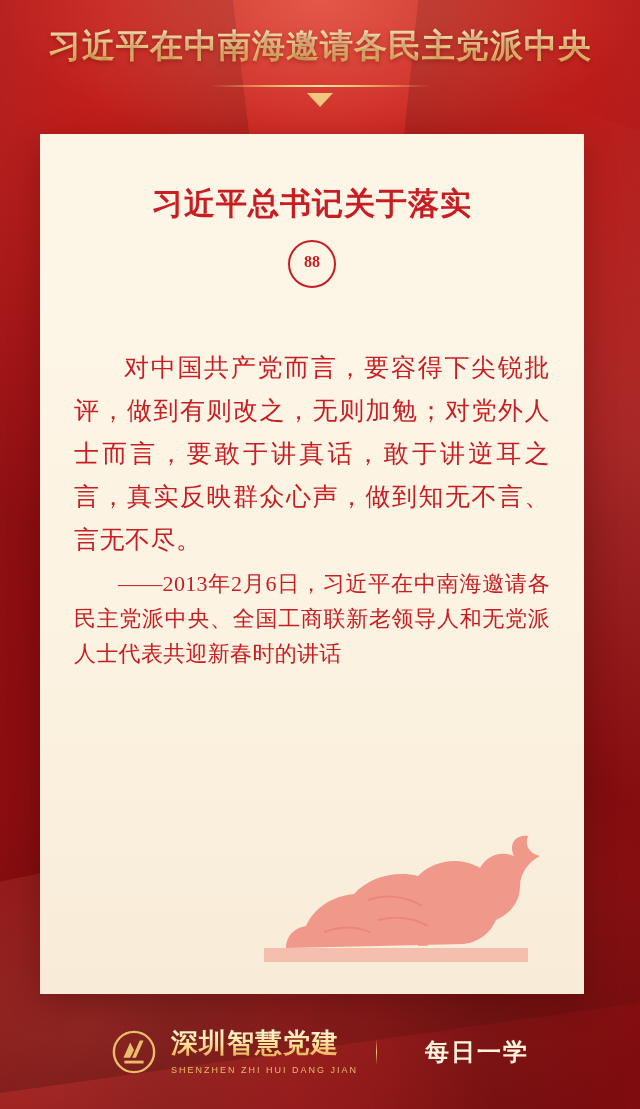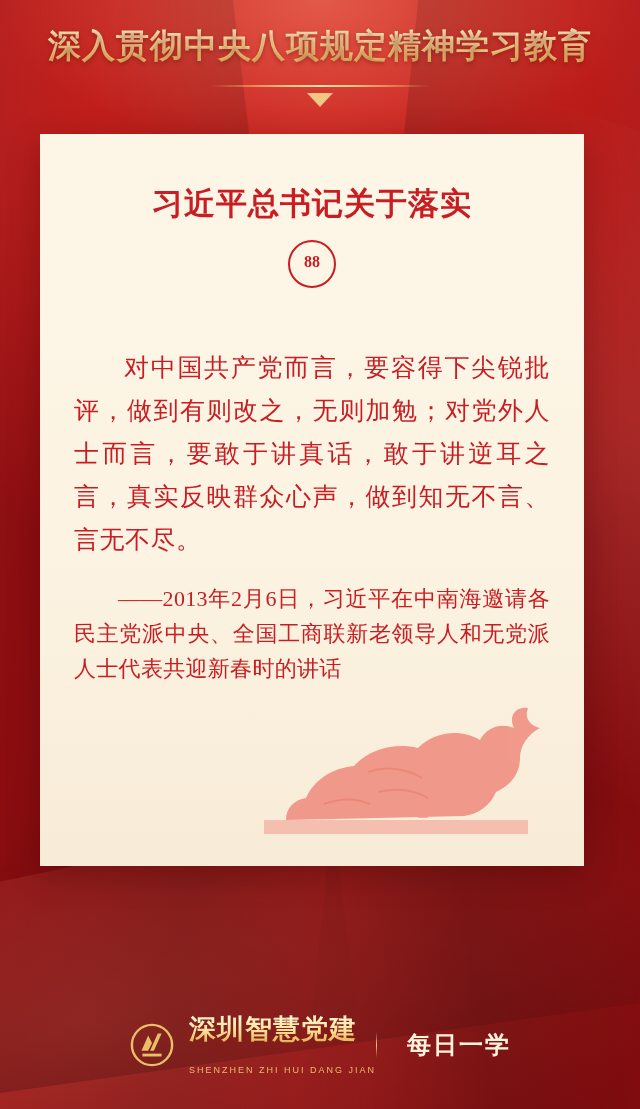--- a/index.html
+++ b/index.html
@@ -93,21 +93,21 @@
     border-right: 13px solid transparent;
     border-top: 14px solid #f2cf86;
     opacity: .95;
   }
 
   
   .card {
     position: absolute;
     left: 40px; right: 56px;
     top: 134px;
-    height: 732px;
+    height: 860px;
     background: linear-gradient(180deg, #fdf6e7 0%, #fcf3e2 55%, #f8ecd8 100%);
     box-shadow: 0 10px 30px rgba(60,0,0,0.30);
     overflow: hidden;
   }
   .card-inner {
     padding: 48px 34px 0 34px;
     position: relative;
     z-index: 2;
   }
   .title-line {
@@ -135,21 +135,21 @@
     margin-top: 58px;
     font-family: "Liberation Serif", serif;
     font-size: 25px;
     line-height: 1.72;
     color: #c81e23;
     text-align: justify;
     text-indent: 2em;
     letter-spacing: 0.5px;
   }
   .source-text {
-    margin-top: 20px;
+    margin-top: 5px;
     font-family: "Liberation Serif", serif;
     font-size: 22px;
     line-height: 1.6;
     color: #c81e23;
     text-align: justify;
     text-indent: 2em;
     letter-spacing: 0.3px;
   }
   .ox {
     position: absolute;
@@ -166,39 +166,39 @@
     position: absolute;
     left: 0; right: 0;
     bottom: 34px;
     display: flex;
     align-items: center;
     justify-content: center;
     gap: 14px;
     z-index: 5;
   }
   .footer-emblem { width: 46px; height: 46px; }
-  .footer-texts { display: flex; align-items: center; }
+  .footer-texts { display: flex; align-items: center; gap: 18px; }
   .footer-main {
     font-family: "Liberation Serif", serif;
     font-weight: bold;
     font-size: 27px;
     line-height: 1.05;
     color: #ffe7a6;
     background: linear-gradient(180deg, #fff6d4 0%, #ffe29a 55%, #e3ae4f 100%);
     -webkit-background-clip: text;
     background-clip: text;
     -webkit-text-fill-color: transparent;
     letter-spacing: 1px;
   }
   .footer-sub {
     font-family: "Liberation Sans", sans-serif;
     font-size: 9px;
     letter-spacing: 2px;
     color: #e7bd6b;
-    margin-top: 22px;
+    margin-top: 8px;
     text-align: left;
   }
   .footer-divider {
     width: 1px; height: 26px;
     background: linear-gradient(180deg, rgba(240,200,130,0), #f0c882, rgba(240,200,130,0));
   }
   .footer-slogan {
     font-family: "Liberation Serif", serif;
     font-weight: bold;
     font-size: 24px;
@@ -213,21 +213,21 @@
 <div class="poster">
 
   <div class="glow-top"></div>
   <div class="fold fold-a"></div>
   <div class="fold fold-b"></div>
   <div class="fold fold-e"></div>
   <div class="fold fold-c"></div>
   <div class="fold fold-d"></div>
 
   <div class="header">
-    <div class="header-title">深入贯彻中央八项规定精神学习教育</div>
+    <div class="header-title">习近平在中南海邀请各民主党派中央</div>
     <div class="rule-wrap">
       <div class="rule"></div>
     </div>
     <div class="caret"></div>
   </div>
 
   <div class="card">
     <div class="card-inner">
       <div class="title-line">习近平总书记关于落实</div>
       <div class="badge">88</div>

